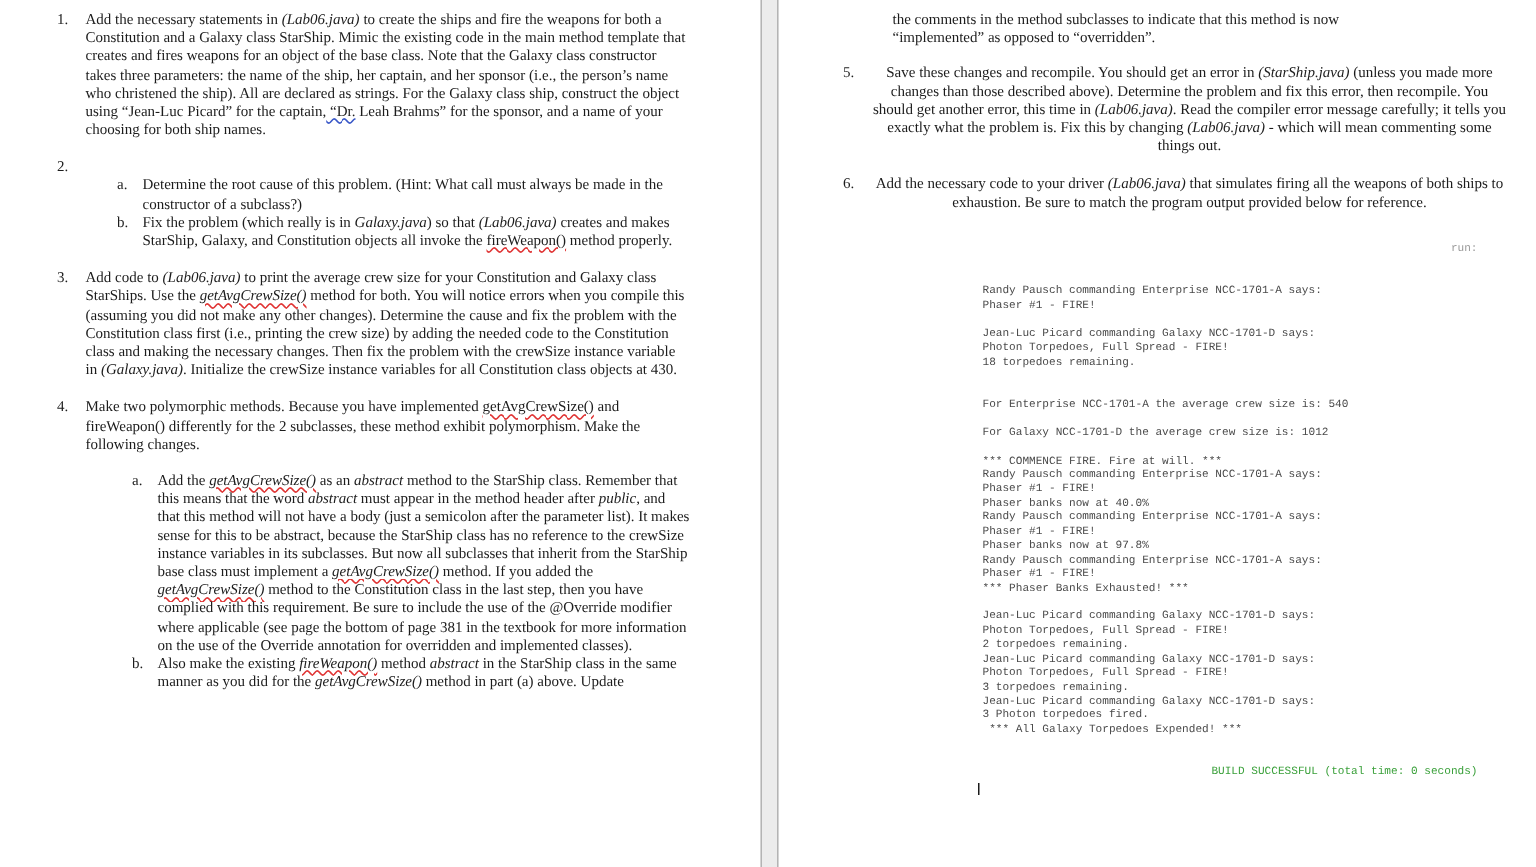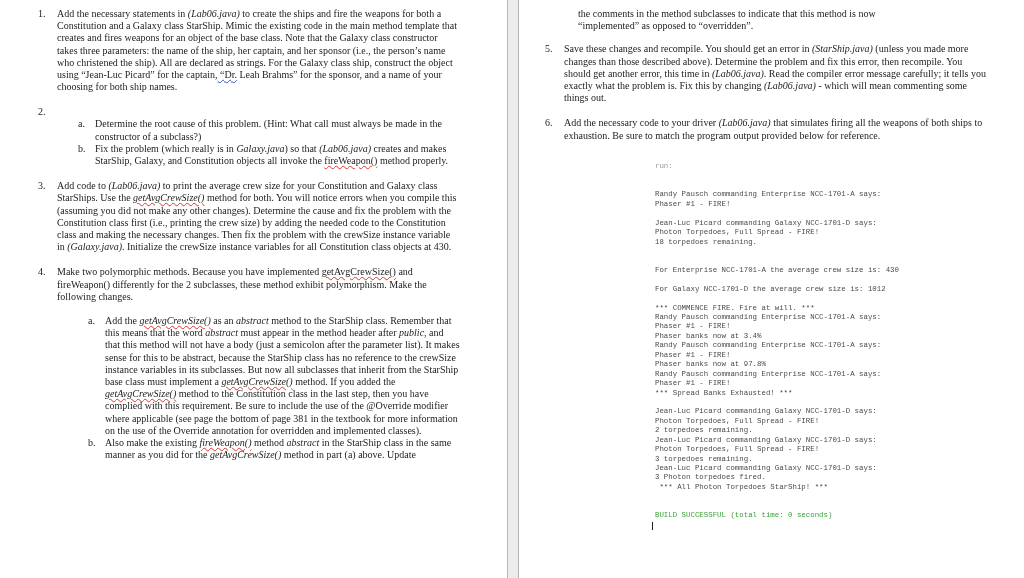--- a/index.html
+++ b/index.html
@@ -13,44 +13,44 @@
   .gutter{
     position:absolute;top:0;left:507px;width:10px;height:578px;
     background:#ececec;border-left:1px solid #b4b4b4;border-right:1px solid #b4b4b4;
   }
   
   .doc{
     position:absolute;font-size:10px;line-height:12.2px;color:#1c1c1c;
     letter-spacing:0px;
   }
   #page1-items{left:38px;top:8px;width:422px;}
-  #page2-col{left:545px;top:8px;width:443px;}
+  #page2-col{left:562px;top:8px;width:443px;}
   .item{display:flex;margin-bottom:13px;}
   .num{width:19px;flex:none;}
   .itext{width:403px;flex:none;}
-  #page2-col .itext{width:424px;}
+  #page2-col .itext{width:424px;text-align:center;}
   .para{}
   .gap{height:12px;}
   .sub{display:flex;}
   .letter{width:17px;flex:none;}
   .stext{flex:1;}
   .cont{margin-left:33px;width:352px;margin-bottom:11px;}
   i{font-style:italic;}
   
   .sp{text-decoration:underline wavy #e03434;text-decoration-thickness:1px;text-underline-offset:1px;}
   .gr{text-decoration:underline wavy #3a58c8;text-decoration-thickness:1px;text-underline-offset:1px;}
   
   #console{
     position:absolute;left:655px;top:162px;width:330px;
     font-family:"Liberation Mono","DejaVu Sans Mono",monospace;
     font-size:7.4px;
   }
   .cline{height:9.45px;white-space:pre;color:#4a4a4a;}
-  .cline.run{color:#9a9a9a;}
-  .cline.ok{color:#3aa03a;}
+  .cline.run{color:#9a9a9a;text-align:right;}
+  .cline.ok{color:#3aa03a;text-align:right;}
   .caret{width:1px;height:8px;background:#1a1a1a;margin-left:-3px;margin-top:1px;}
 </style>
 </head>
 <body>
 
 <div class="gutter"></div>
 
 <div id="page1-items" class="doc">
     <div class="item">
       <div class="num">1.</div>
@@ -118,41 +118,41 @@
     <div class="cline">&nbsp;</div>
     <div class="cline">&nbsp;</div>
     <div class="cline">Randy Pausch commanding Enterprise NCC-1701-A says:</div>
     <div class="cline">Phaser #1 - FIRE!</div>
     <div class="cline">&nbsp;</div>
     <div class="cline">Jean-Luc Picard commanding Galaxy NCC-1701-D says:</div>
     <div class="cline">Photon Torpedoes, Full Spread - FIRE!</div>
     <div class="cline">18 torpedoes remaining.</div>
     <div class="cline">&nbsp;</div>
     <div class="cline">&nbsp;</div>
-    <div class="cline">For Enterprise NCC-1701-A the average crew size is: 430</div>
+    <div class="cline">For Enterprise NCC-1701-A the average crew size is: 540</div>
     <div class="cline">&nbsp;</div>
     <div class="cline">For Galaxy NCC-1701-D the average crew size is: 1012</div>
     <div class="cline">&nbsp;</div>
     <div class="cline">*** COMMENCE FIRE. Fire at will. ***</div>
     <div class="cline">Randy Pausch commanding Enterprise NCC-1701-A says:</div>
     <div class="cline">Phaser #1 - FIRE!</div>
-    <div class="cline">Phaser banks now at 3.4%</div>
+    <div class="cline">Phaser banks now at 40.0%</div>
     <div class="cline">Randy Pausch commanding Enterprise NCC-1701-A says:</div>
     <div class="cline">Phaser #1 - FIRE!</div>
     <div class="cline">Phaser banks now at 97.8%</div>
     <div class="cline">Randy Pausch commanding Enterprise NCC-1701-A says:</div>
     <div class="cline">Phaser #1 - FIRE!</div>
-    <div class="cline">*** Spread Banks Exhausted! ***</div>
+    <div class="cline">*** Phaser Banks Exhausted! ***</div>
     <div class="cline">&nbsp;</div>
     <div class="cline">Jean-Luc Picard commanding Galaxy NCC-1701-D says:</div>
     <div class="cline">Photon Torpedoes, Full Spread - FIRE!</div>
     <div class="cline">2 torpedoes remaining.</div>
     <div class="cline">Jean-Luc Picard commanding Galaxy NCC-1701-D says:</div>
     <div class="cline">Photon Torpedoes, Full Spread - FIRE!</div>
     <div class="cline">3 torpedoes remaining.</div>
     <div class="cline">Jean-Luc Picard commanding Galaxy NCC-1701-D says:</div>
     <div class="cline">3 Photon torpedoes fired.</div>
-    <div class="cline"> *** All Photon Torpedoes StarShip! ***</div>
+    <div class="cline"> *** All Galaxy Torpedoes Expended! ***</div>
     <div class="cline">&nbsp;</div>
     <div class="cline">&nbsp;</div>
     <div class="cline ok">BUILD SUCCESSFUL (total time: 0 seconds)</div>
     <div class="caret"></div>
   </div>
 
 </body></html>

